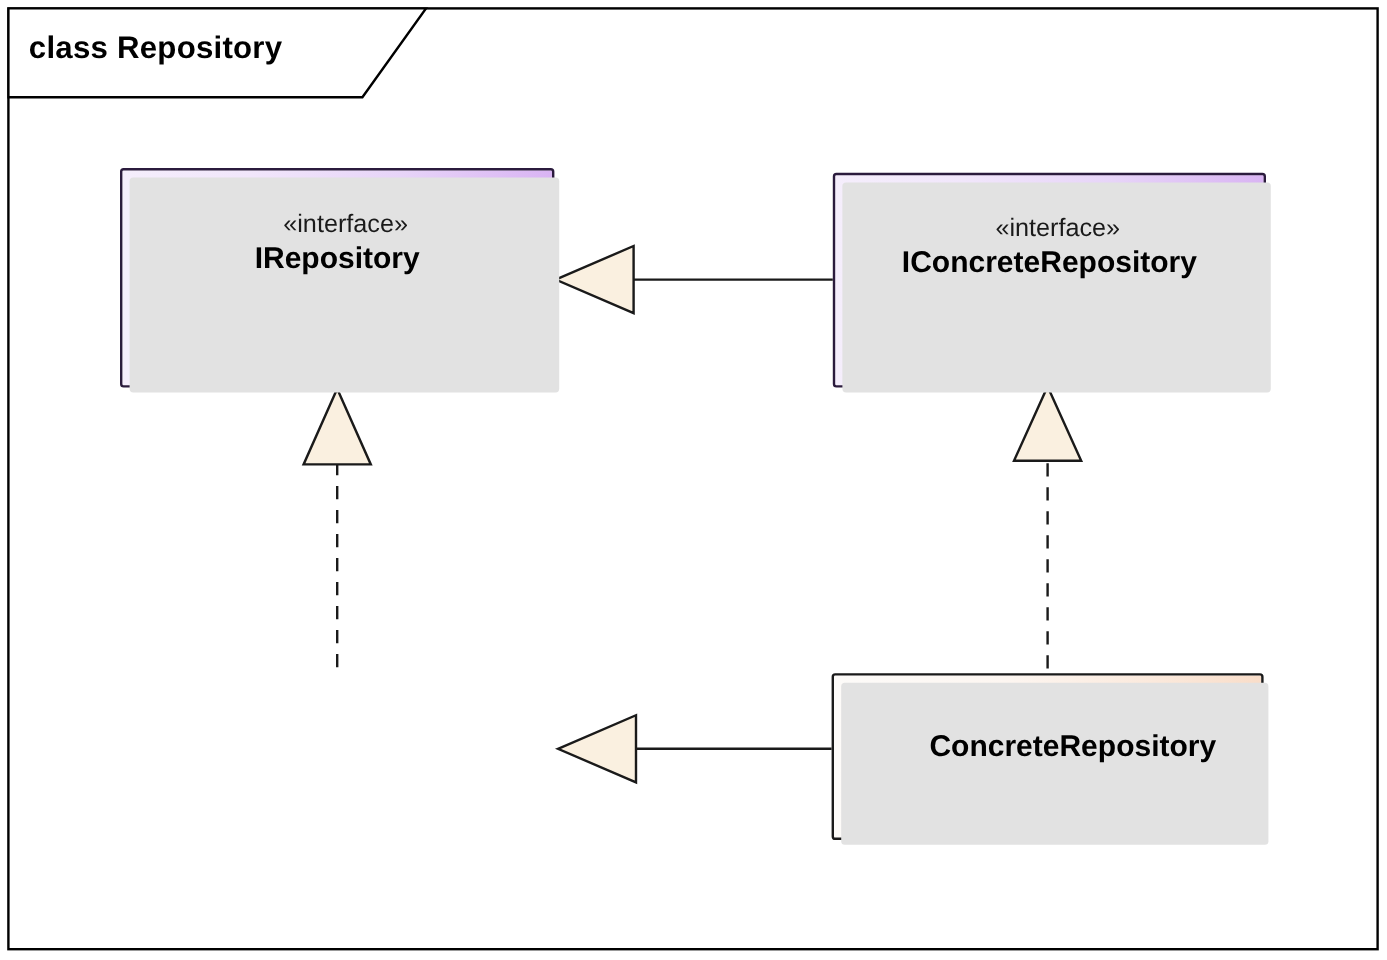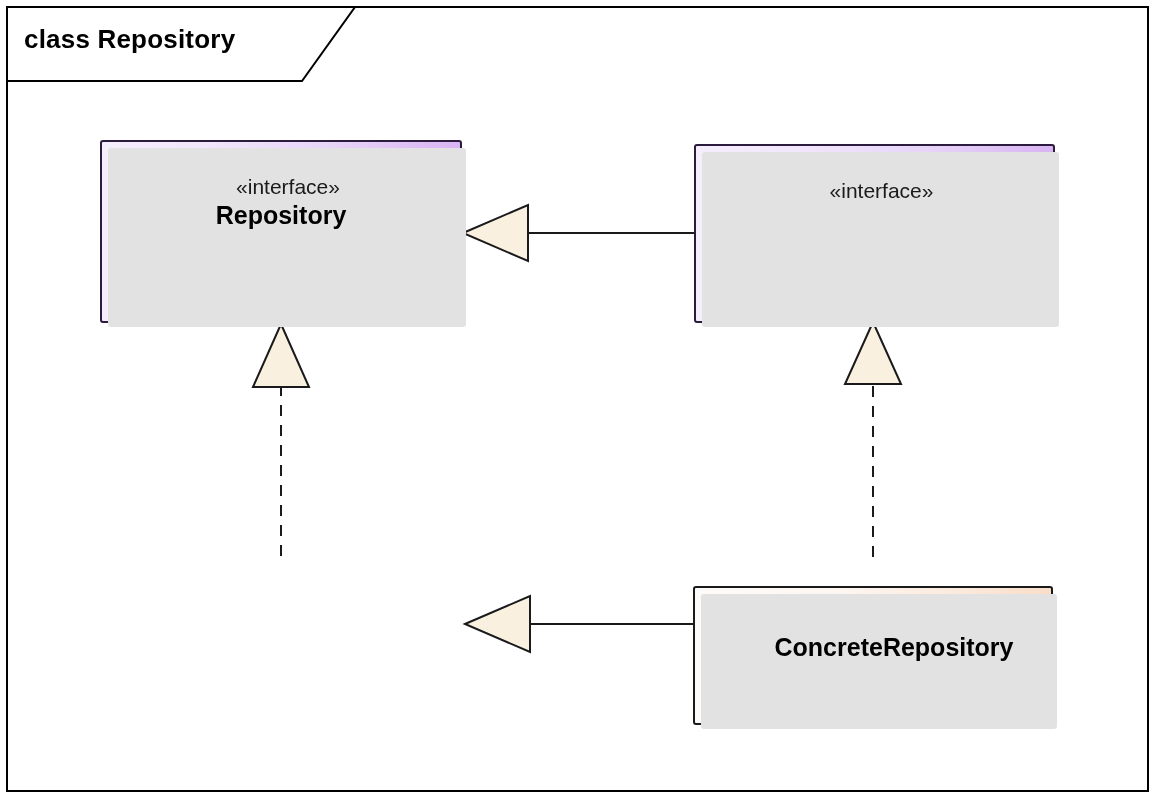--- a/index.html
+++ b/index.html
@@ -107,21 +107,21 @@
   }
 
   
   .iface-box .box-text-wrap { margin-top: 32px; }
   .class-box .box-text-wrap { margin-top: 44px; }
 
   
   #box-irepository      { left: 100px; top: 140px; width: 362px; height: 183px; }
   #box-iconcrete        { left: 694px; top: 144px; width: 361px; height: 179px; }
   #box-repository       { left: 104px; top: 556px; width: 360px; height: 140px; }
-  #box-concreterepo     { left: 693px; top: 586px; width: 360px; height: 139px; padding-left: 42px; }
+  #box-concreterepo     { left: 693px; top: 561px; width: 360px; height: 139px; padding-left: 42px; }
 
   
   #connectors {
     position: absolute;
     left: 0; top: 0;
     width: 1156px;
     height: 800px;
     z-index: 2;
     pointer-events: none;
   }
@@ -160,28 +160,29 @@
     <g>
       <line x1="693" y1="624" x2="530" y2="624" stroke="#1a1a1a" stroke-width="2"></line>
       <polygon points="465,624 530,596 530,652" fill="#faf0e0" stroke="#1a1a1a" stroke-width="2" stroke-linejoin="miter"></polygon>
     </g>
   </svg>
 
   <div class="uml-box iface-box" id="box-irepository">
     <div class="box-shadow-layer"></div>
     <div class="box-text-wrap">
       <div class="stereotype">«interface»</div>
-      <div class="class-name">Repository</div>
+      <div class="class-name">IRepository</div>
     </div>
   </div>
 
   <div class="uml-box iface-box" id="box-iconcrete">
     <div class="box-shadow-layer"></div>
     <div class="box-text-wrap">
       <div class="stereotype">«interface»</div>
+      <div class="class-name">IConcreteRepository</div>
     </div>
   </div>
 
 
   <div class="uml-box class-box" id="box-concreterepo">
     <div class="box-shadow-layer"></div>
     <div class="box-text-wrap">
       <div class="class-name">ConcreteRepository</div>
     </div>
   </div>

